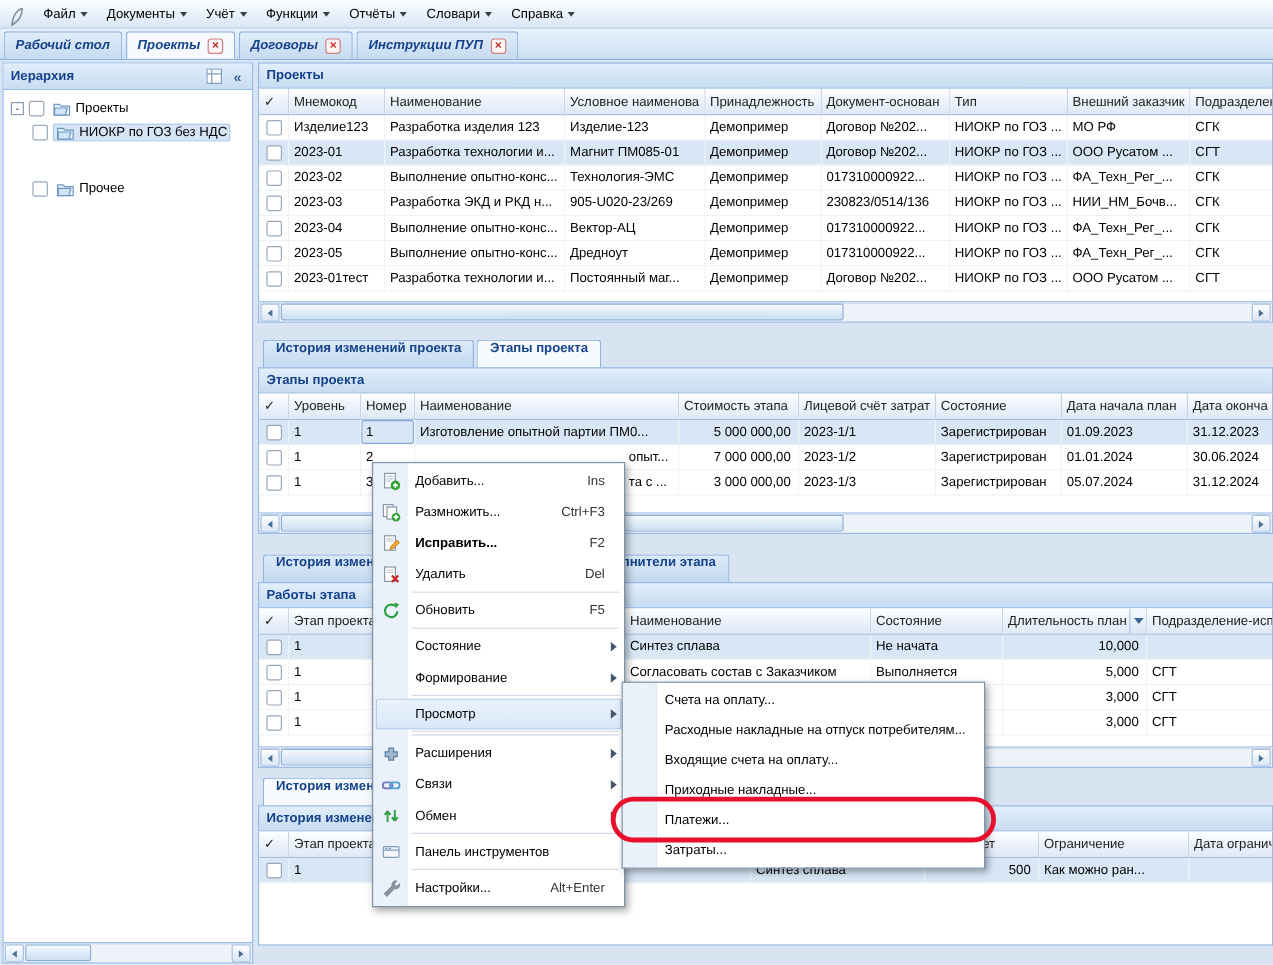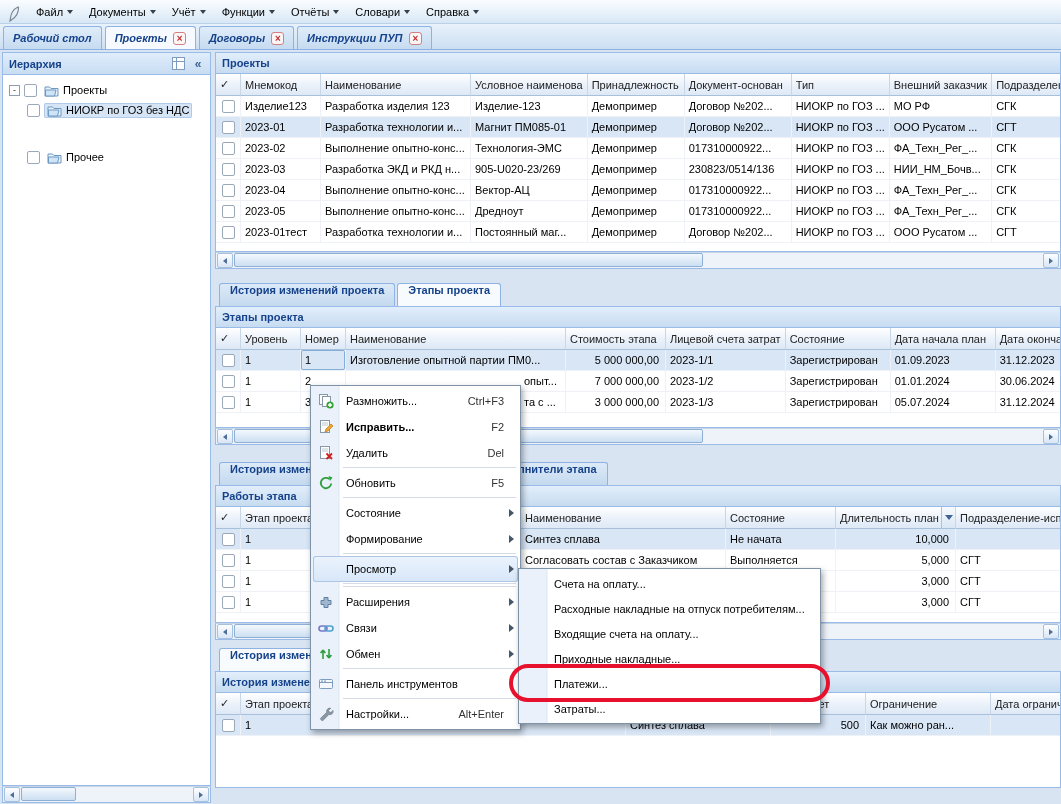--- a/index.html
+++ b/index.html
@@ -366,21 +366,21 @@
           <col style="width: 105px;">
           <col style="width: 80px;">
         </colgroup>
         <thead>
           <tr>
             <th><span>✓</span></th>
             <th><span>Уровень</span></th>
             <th><span>Номер</span></th>
             <th><span>Наименование</span></th>
             <th><span>Стоимость этапа</span></th>
-            <th><span>Лицевой счета затрат</span></th>
+            <th><span>Лицевой счёт затрат</span></th>
             <th><span>Состояние</span></th>
             <th><span>Дата начала план</span></th>
             <th><span>Дата оконча</span></th>
           </tr>
         </thead>
         <tbody>
           <tr class="sel">
             <td class="cbcell"><span class="cb"></span></td>
             <td>1</td>
             <td class="cellfocus">1</td>
@@ -548,20 +548,32 @@
             <td></td>
           </tr>
         </tbody>
       </table>
     </div>
 
   <div class="ctx" id="context-menu">
       <div class="mitem">
         <span class="micon">
           <svg width="16" height="16">
+            <rect x="2.5" y="1.5" width="9" height="12" fill="#fff" stroke="#8898A8"></rect>
+            <path d="M4 4h6M4 6h6M4 8h4" stroke="#BCC8D4"></path>
+            <circle cx="11.5" cy="11.5" r="4" fill="#36A336"></circle>
+            <path d="M11.5 9.5v4M9.5 11.5h4" stroke="#fff" stroke-width="1.4"></path>
+          </svg>
+        </span>
+        <span class="mlbl">Добавить...</span>
+        <span class="msc">Ins</span>
+      </div>
+      <div class="mitem">
+        <span class="micon">
+          <svg width="16" height="16">
             <rect x="1.5" y="1.5" width="8" height="10" fill="#fff" stroke="#8898A8"></rect>
             <rect x="4.5" y="3.5" width="8" height="10" fill="#fff" stroke="#8898A8"></rect>
             <circle cx="12" cy="12" r="3.6" fill="#36A336"></circle>
             <path d="M12 10v4M10 12h4" stroke="#fff" stroke-width="1.4"></path>
           </svg>
         </span>
         <span class="mlbl">Размножить...</span>
         <span class="msc">Ctrl+F3</span>
       </div>
       <div class="mitem bold">

